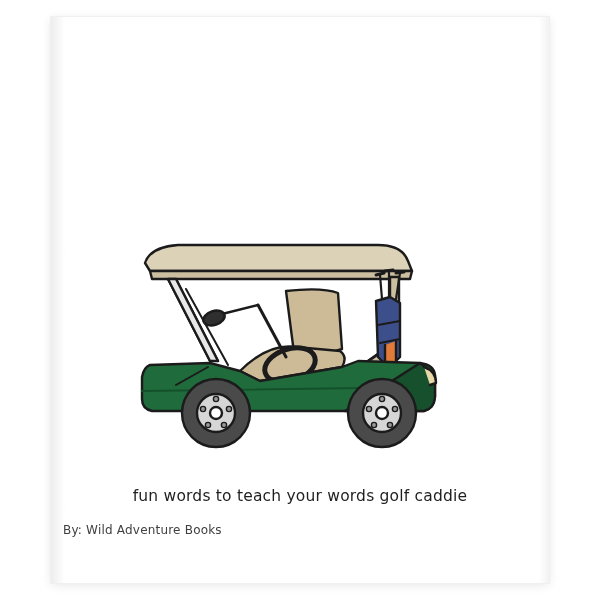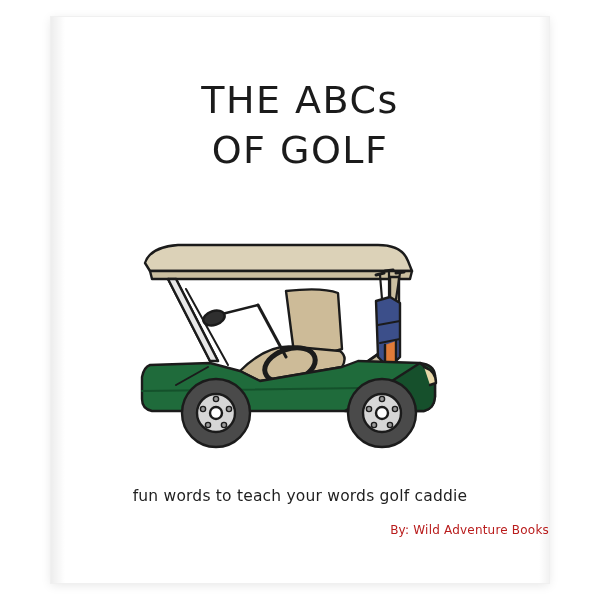--- a/index.html
+++ b/index.html
@@ -81,41 +81,37 @@
     left: 0;
     width: 100%;
     text-align: center;
     font-size: 15.5px;
     color: #1f1f1f;
     letter-spacing: 0.2px;
   }
   .byline {
     position: absolute;
     top: 506px;
-    left: 0;
-    width: 100%;
-    text-align: right;
+    left: 12px;
+    width: 100%;
+    text-align: left;
     font-size: 12px;
-    color: #b91c1c;
+    color: #404040;
     letter-spacing: 0.2px;
   }
 </style>
 </head>
 <body>
 
 <div class="stage">
   <div class="book-cover">
 
     <div class="spine-shade"></div>
     <div class="edge-shade-right"></div>
 
-    <div class="title-block">
-      <div class="title-line">THE ABCs</div>
-      <div class="title-line">OF GOLF</div>
-    </div>
 
     <div class="art">
       <svg width="420" height="290" viewBox="0 0 420 290" xmlns="http://www.w3.org/2000/svg">
         <g stroke="#1b1b1b" stroke-width="2.4" stroke-linejoin="round" stroke-linecap="round" fill="none">
 
           <g>
             <path d="M55 78 Q60 62 88 60 L288 60 Q312 60 318 76 L322 86 L60 86 Z" fill="#dcd2b8"></path>
             <path d="M60 86 L322 86 L320 94 L62 94 Z" fill="#cbbfa0"></path>
           </g>
 

